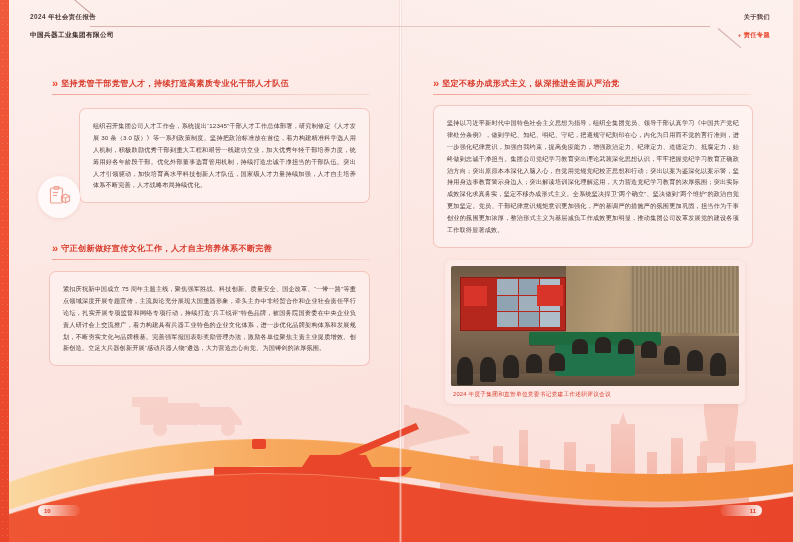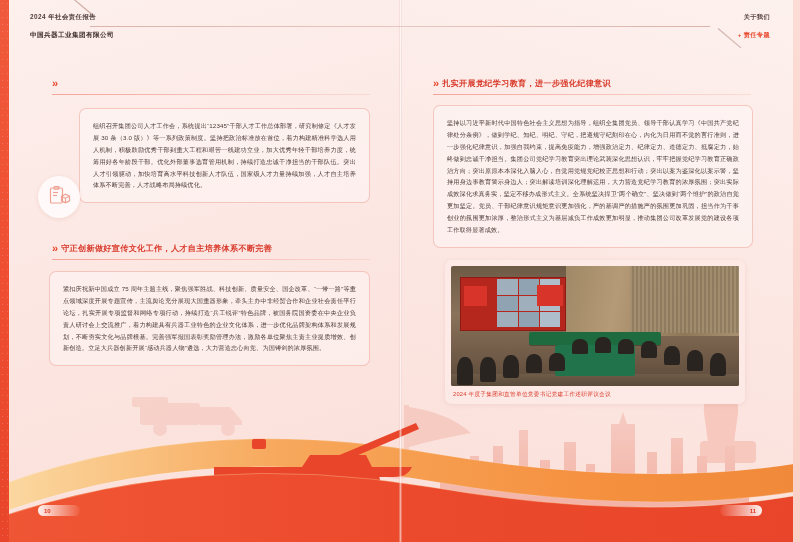--- a/index.html
+++ b/index.html
@@ -306,20 +306,21 @@
     <div class="hdr-sub">中国兵器工业集团有限公司</div>
     <div class="hdr-right">关于我们</div>
     <div class="hdr-right-2">
       <span class="hdr-plus">+</span><span>责任专题</span>
     </div>
   </div>
 
   <div class="section" style="left:52px; top:78px; width:318px;">
     <div class="sec-head">
       <span class="chev">»</span>
+      <span class="sec-title">坚持党管干部党管人才，持续打造高素质专业化干部人才队伍</span>
     </div>
     <div class="sec-rule"></div>
   </div>
 
   <div class="card" style="position:absolute; left:79px; top:108px; width:291px; z-index:9;">
     <p>组织召开集团公司人才工作会，系统提出“12345”干部人才工作总体部署，研究制修定《人才发展 30 条（3.0 版）》等一系列政策制度。坚持把政治标准放在首位，着力构建精准科学选人用人机制，积极鼓励优秀干部到重大工程和艰苦一线建功立业，加大优秀年轻干部培养力度，统筹用好各年龄段干部。优化外部董事选育管用机制，持续打造忠诚干净担当的干部队伍。突出人才引领驱动，加快培育高水平科技创新人才队伍，国家级人才力量持续加强，人才自主培养体系不断完善，人才战略布局持续优化。</p>
   </div>
 
   <div class="icon-badge" style="left:38px; top:176px;">
     <svg width="24" height="24" viewBox="0 0 24 24" fill="none" stroke="#f0a194" stroke-width="1.2">
@@ -341,21 +342,21 @@
     <div class="sec-rule"></div>
   </div>
 
   <div class="card" style="position:absolute; left:49px; top:271px; width:321px; z-index:9;">
     <p>紧扣庆祝新中国成立 75 周年主题主线，聚焦强军胜战、科技创新、质量安全、国企改革、“一带一路”等重点领域深度开展专题宣传，主流舆论充分展现大国重器形象，牵头主办中非经贸合作和企业社会责任平行论坛，扎实开展专项监督和网络专项行动，持续打造“兵工锐评”特色品牌，被国务院国资委在中央企业负责人研讨会上交流推广，着力构建具有兵器工业特色的企业文化体系，进一步优化品牌架构体系和发展规划，不断夯实文化与品牌根基。完善强军报国表彰奖励管理办法，激励各单位聚焦主责主业提质增效、创新创造。立足大兵器创新开展“感动兵器人物”遴选，大力营造忠心向党、为国铸剑的浓厚氛围。</p>
   </div>
 
   <div class="section" style="left:433px; top:78px; width:318px;">
     <div class="sec-head">
       <span class="chev">»</span>
-      <span class="sec-title">扎实开展党纪学习教育，进一步强化纪律意识</span>
+      <span class="sec-title">坚定不移办成形式主义，纵深推进全面从严治党</span>
     </div>
     <div class="sec-rule"></div>
   </div>
 
   <div class="card" style="position:absolute; left:433px; top:105px; width:320px; z-index:9;">
     <p>坚持以习近平新时代中国特色社会主义思想为指导，组织全集团党员、领导干部认真学习《中国共产党纪律处分条例》，做到学纪、知纪、明纪、守纪，把遵规守纪刻印在心，内化为日用而不觉的言行准则，进一步强化纪律意识，加强自我约束，提高免疫能力，增强政治定力、纪律定力、道德定力、抵腐定力，始终做到忠诚干净担当。集团公司党纪学习教育突出理论武装深化思想认识，牢牢把握党纪学习教育正确政治方向；突出原原本本深化入脑入心，自觉用党规党纪校正思想和行动；突出以案为鉴深化以案示警，坚持用身边事教育警示身边人；突出解读培训深化理解运用，大力营造党纪学习教育的浓厚氛围；突出实际成效深化求真务实，坚定不移办成形式主义。全系统坚决捍卫“两个确立”、坚决做到“两个维护”的政治自觉更加坚定。党员、干部纪律意识规矩意识更加强化，严的基调严的措施严的氛围更加巩固，担当作为干事创业的氛围更加浓厚，整治形式主义为基层减负工作成效更加明显，推动集团公司改革发展党的建设各项工作取得显著成效。</p>
   </div>
 
   <div class="photo-frame" style="left:445px; top:260px; width:300px;">
     <div class="photo">

